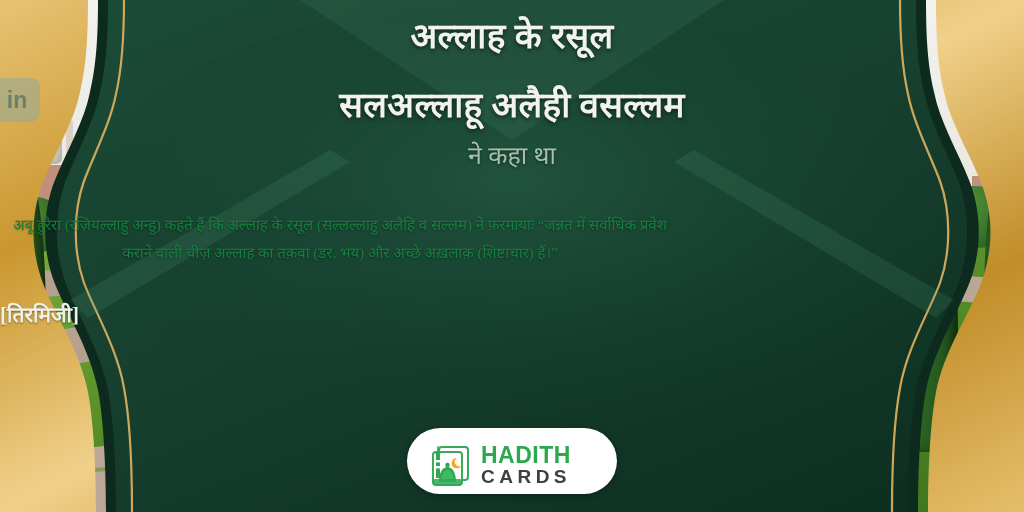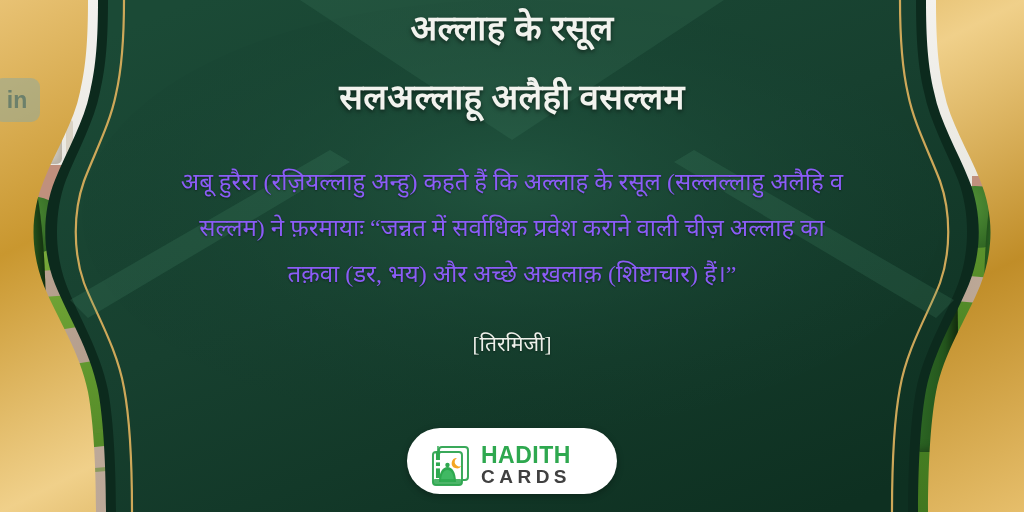--- a/index.html
+++ b/index.html
@@ -53,46 +53,47 @@
   }
   .bldg { position:absolute; background:#b8806b; opacity:.85; }
 
   
   .frame-wrap { position:absolute; inset:0; }
   .frame-wrap svg { width:1024px; height:512px; display:block; }
 
   
   .content {
     position:absolute; left:0; top:0; width:1024px; height:512px;
-    display:flex; flex-direction:column; align-items:center;
-    padding-top:8px;
+    display:flex; flex-direction:column; 
+    padding-top:16px;
     border-radius:24px;
   }
   .title {
     color:#f2f3ee; font-size:35px; line-height:1.18; font-weight:bold;
     text-align:center; letter-spacing:.3px;
     text-shadow:0 2px 4px rgba(0,0,0,.55);
     font-family:"Liberation Serif", serif;
   }
   .title .l2 { display:block;margin-top:28px; }
   .subtitle {
     margin-top:10px; color:#a9bfae; font-size:25px; text-align:center;
     font-family:"Liberation Serif", serif;
     text-shadow:0 1px 3px rgba(0,0,0,.45);
   }
   .body-text {
     margin-top:40px; width:680px; text-align:center;
-    color:#8b5cf6; font-size:24px; line-height:1.92;
+    color:#15803d; font-size:15px; line-height:1.92;
     font-family:"Liberation Serif", serif;
     text-shadow:0 1px 2px rgba(0,0,0,.4);
   }
   .source {
     margin-top:32px; color:#eef0ea; font-size:21px;
     font-family:"Liberation Serif", serif;
     text-shadow:0 1px 2px rgba(0,0,0,.4);
+    font-weight:bold;
   }
 
   
   .footer {
     position:absolute; left:50%; transform:translateX(-50%);
     bottom:18px; height:66px; background:#ffffff;
     border-radius:33px; display:flex; align-items:center;
     padding:7px 26px 0 20px; gap:20px;
     box-shadow:0 2px 7px rgba(0,0,0,.3);
     margin-top:37px;
@@ -251,20 +252,21 @@
       <path opacity="0.10" fill="#6fb894" d="M 300,0 L 512,140 L 724,0 Z"></path>
     </svg>
   </div>
 
   <div class="content">
     <div class="title">
       <span>अल्लाह के रसूल</span>
       <span class="l2">सलअल्लाहू अलैही वसल्लम</span>
     </div>
 
+    <div class="subtitle">ने कहा था</div>
 
     <div class="body-text">अबू हुरैरा (रज़ियल्लाहु अन्हु) कहते हैं कि अल्लाह के रसूल (सल्लल्लाहु अलैहि व सल्लम) ने फ़रमायाः “जन्नत में सर्वाधिक प्रवेश कराने वाली चीज़ अल्लाह का तक़वा (डर, भय) और अच्छे अख़लाक़ (शिष्टाचार) हैं।”</div>
 
     <div class="source">[तिरमिजी]</div>
   </div>
 
   <div class="footer">
 
     <div class="logo">
       <div class="logo-mark">

